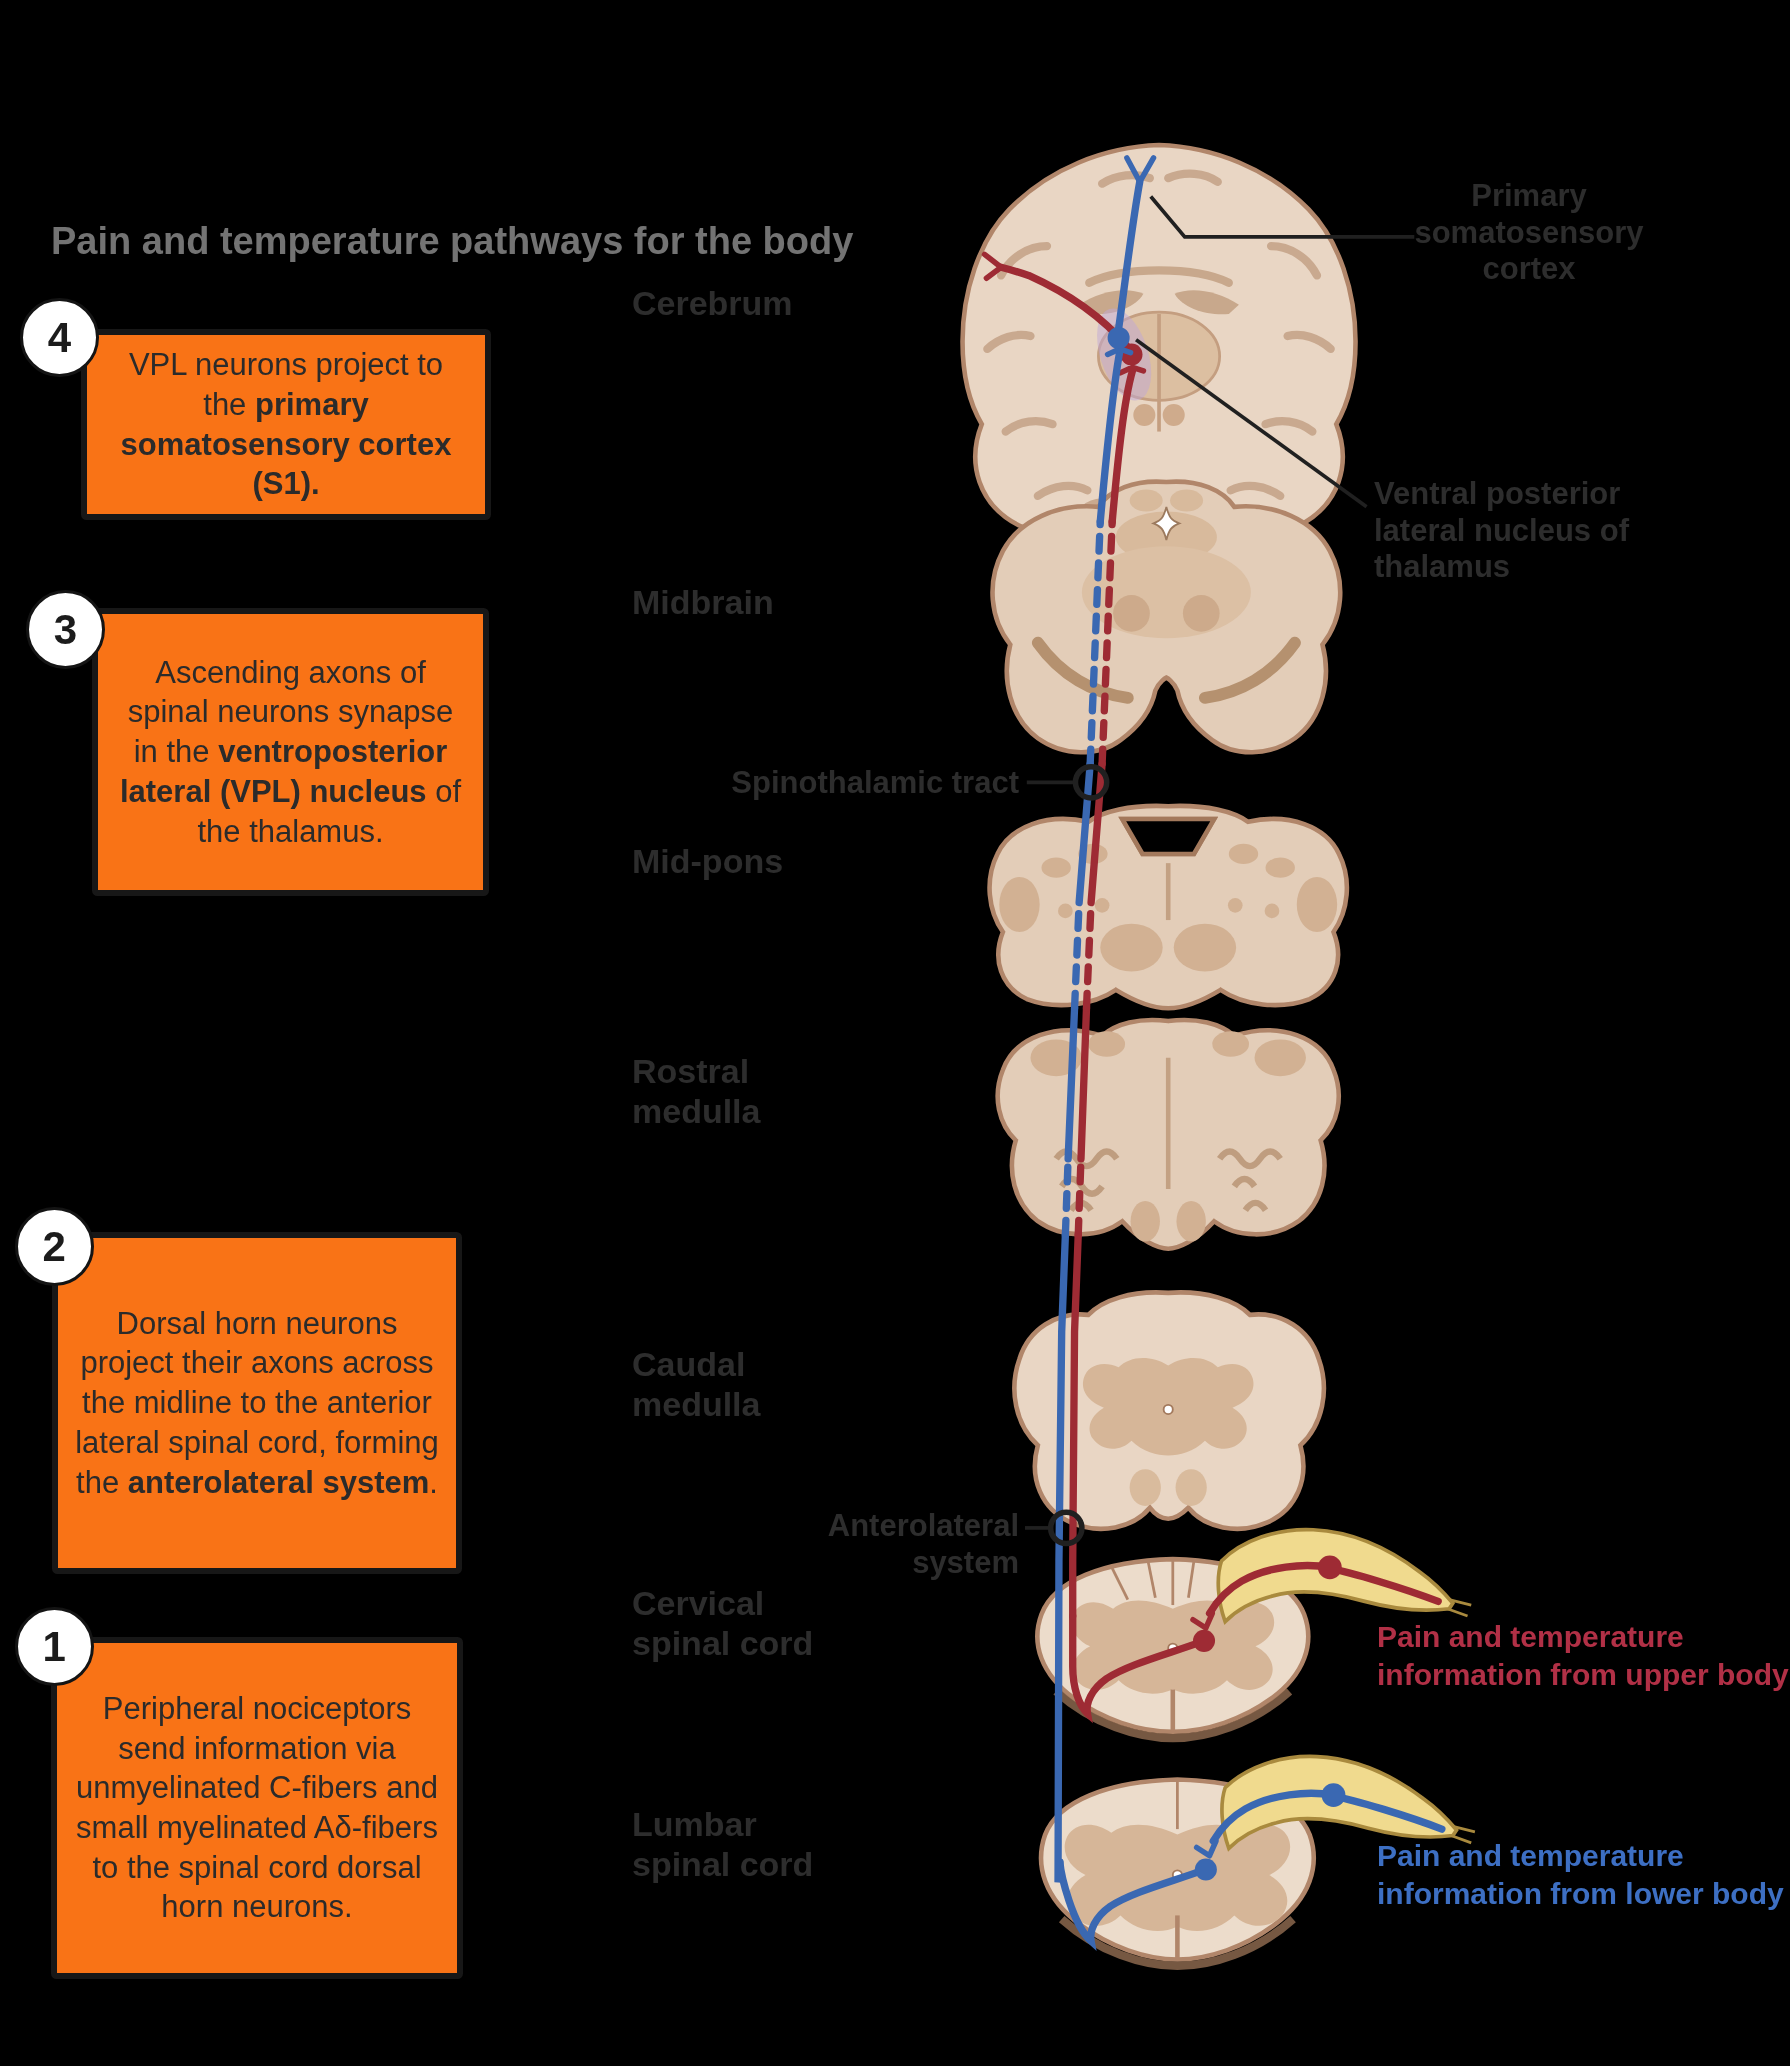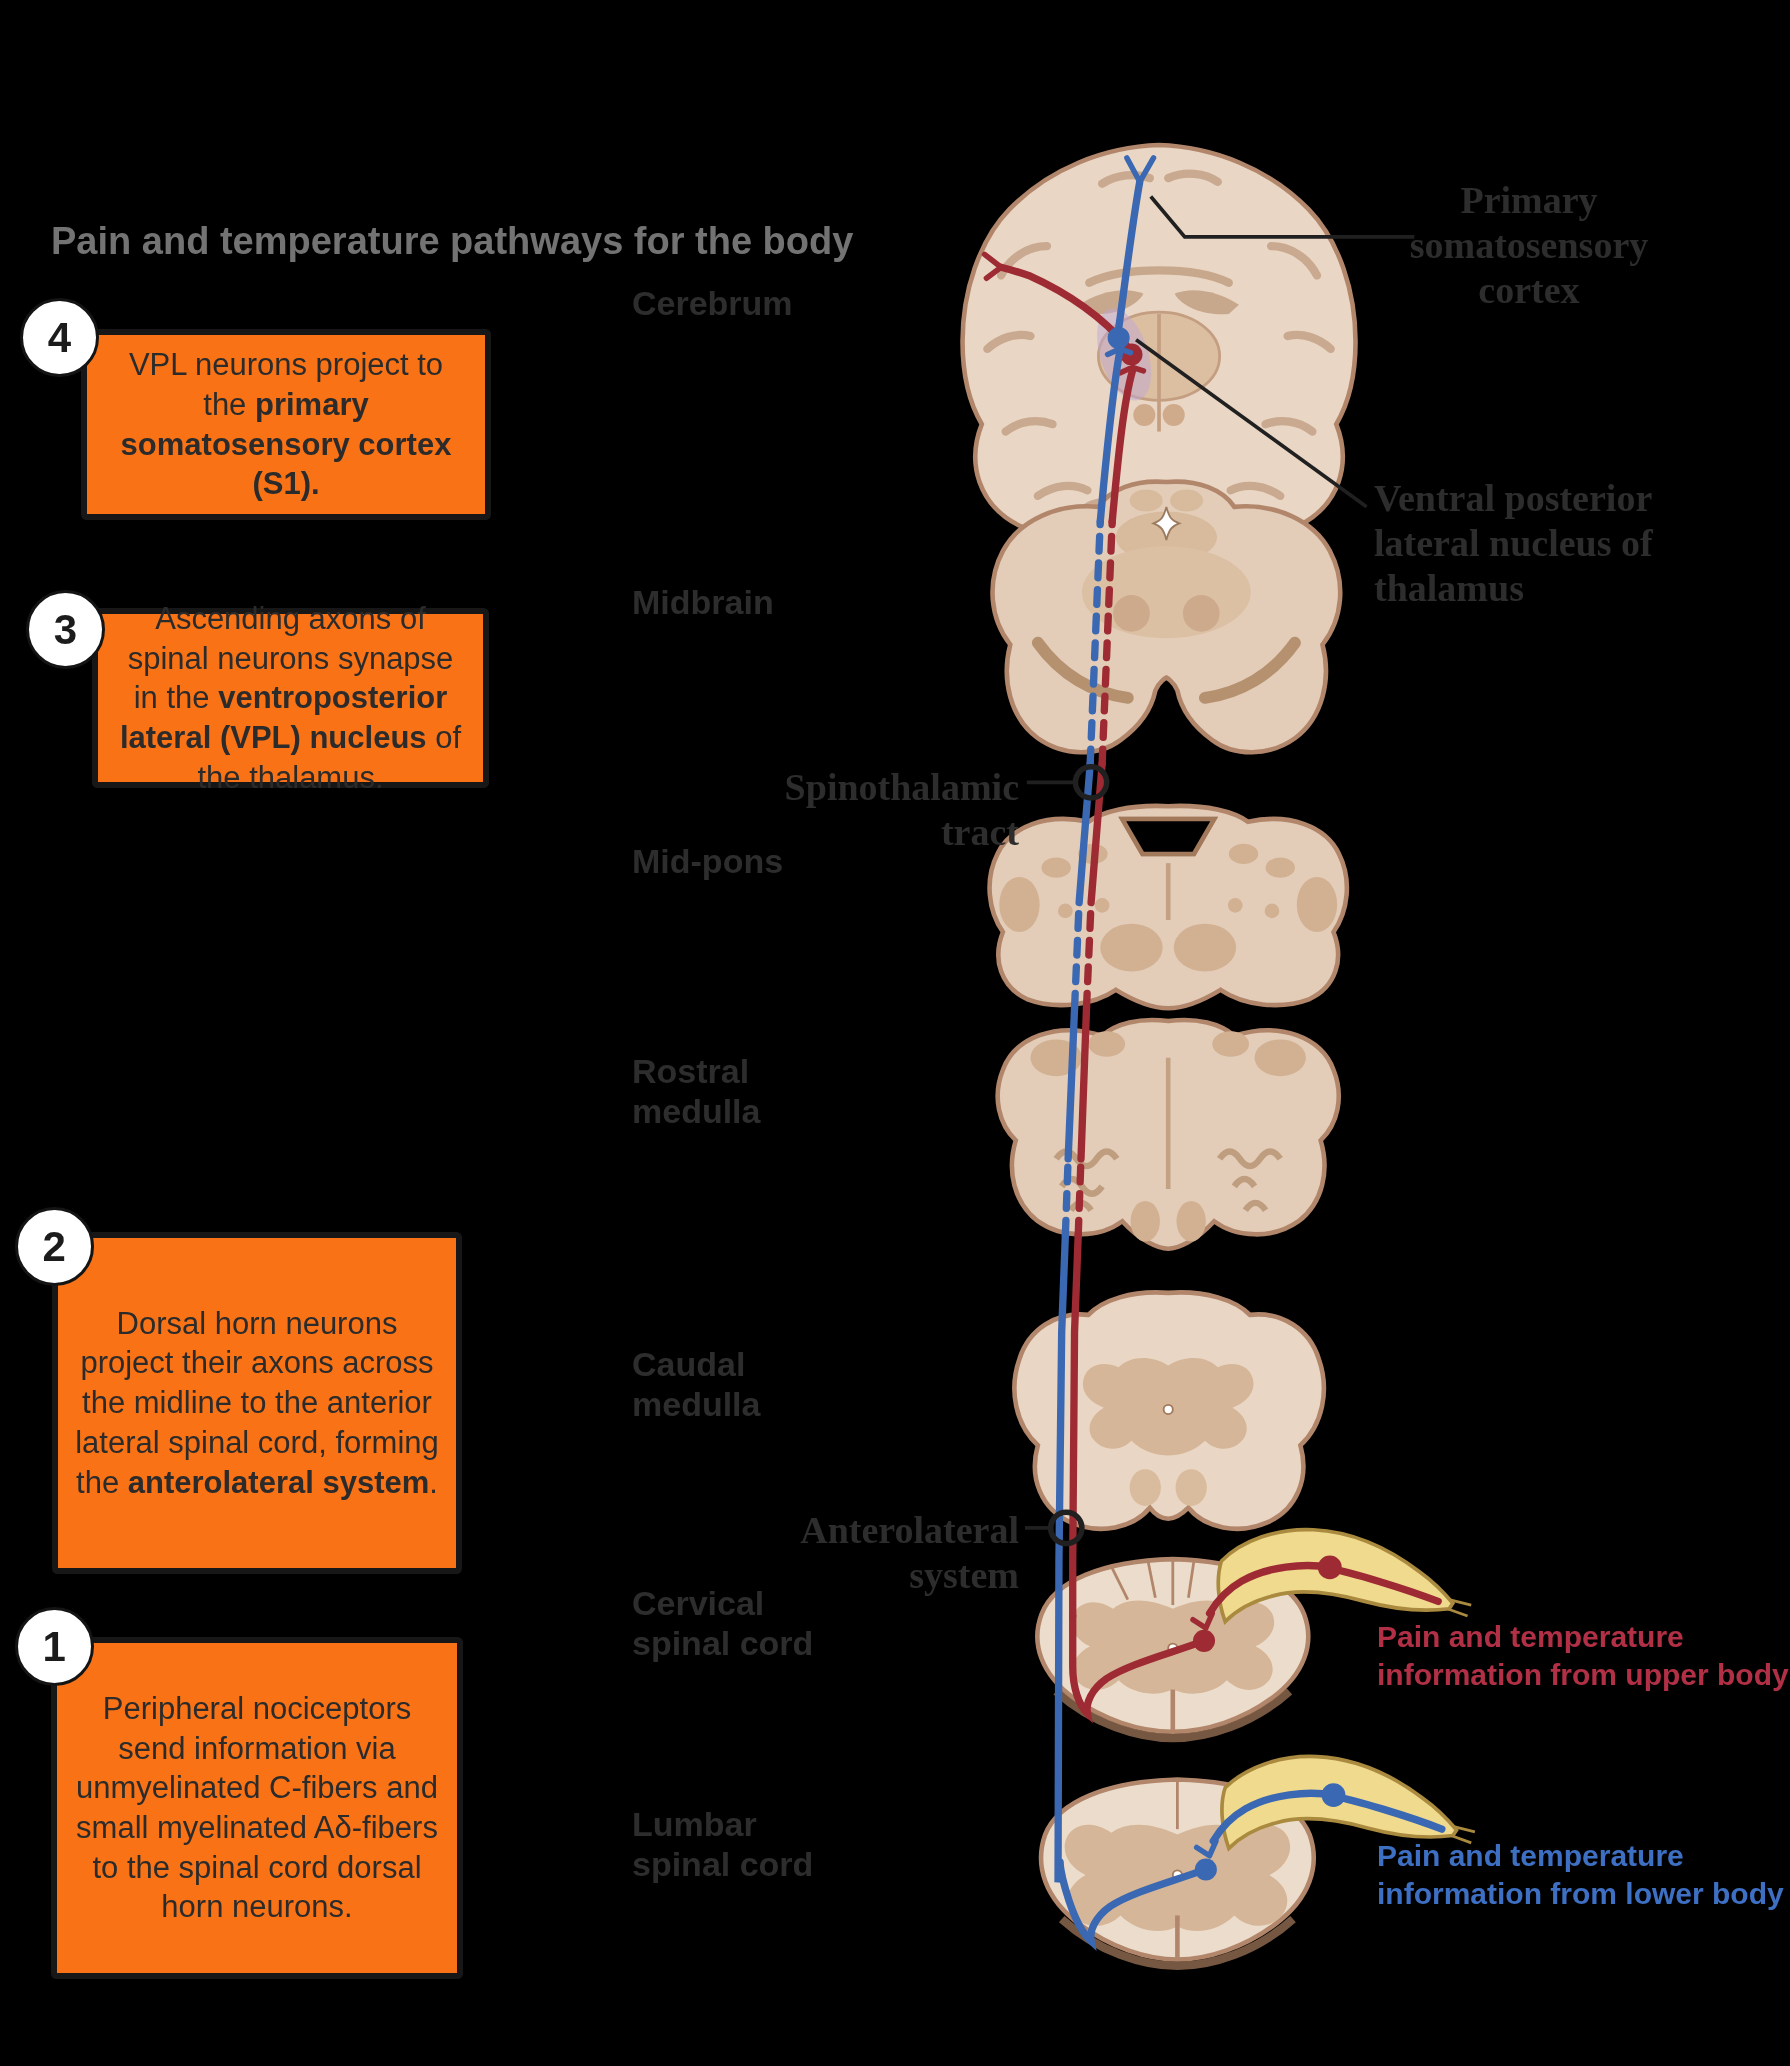--- a/index.html
+++ b/index.html
@@ -2,21 +2,21 @@
 <html style="font-size:14.7px"><head>
 <meta charset="utf-8">
 <style>
   html,body{margin:0;padding:0;background:#000;}
   #canvas{position:relative;width:1791px;height:2066px;background:#000;overflow:hidden;
           font-family:"Liberation Sans","DejaVu Sans",sans-serif;}
   #art{position:absolute;left:0;top:0;}
   .lbl{position:absolute;color:#2d2d2d;font-weight:600;line-height:1.18;}
   .title{position:absolute;left:51px;top:220px;font-size:38px;font-weight:700;color:#737373;}
   .seclbl{font-size:34px;}
-  .ann{font-size:38px;font-family:Liberation Serif, serif;}
+  .ann{font-size:31px;}
   .ann-red{position:absolute;font-size:30px;font-weight:700;color:#b13046;line-height:1.25;}
   .ann-blue{position:absolute;font-size:30px;font-weight:700;color:#3d6fc3;line-height:1.25;}
   .stepbox{position:absolute;background:#f97316;border:6.4px solid #171717;border-radius:5.5px;
            color:#2b2b2b;font-size:31px;line-height:1.28;text-align:center;
            display:flex;align-items:center;justify-content:center;padding:13px 16.5px;box-sizing:border-box;}
   .stepbox b{font-weight:700;}
   .stepnum{position:absolute;width:73px;height:73px;border-radius:50%;background:#ffffff;
            border:3.7px solid #141414;color:#1c1c1c;font-size:42px;font-weight:700;
            display:flex;align-items:center;justify-content:center;z-index:5;}
   
@@ -29,21 +29,21 @@
   #lbl-lumbar{left:632px;top:1804px;width:216px;}
   
   #lbl-cortex{left:1396px;top:178px;width:266px;text-align:center;}
   #lbl-vpl{left:1374px;top:476px;width:285px;text-align:left;}
   #lbl-spino{left:707px;top:765px;width:312px;text-align:right;}
   #lbl-antero{left:760px;top:1508px;width:259px;text-align:right;}
   #lbl-upper{left:1377px;top:1618px;width:432px;}
   #lbl-lower{left:1377px;top:1837px;width:432px;}
   
   #box4{left:81px;top:329px;width:410px;height:191px;}
-  #box3{left:92px;top:608px;width:397px;height:180px;}
+  #box3{left:92px;top:608px;width:397px;height:288px;}
   #box2{left:52px;top:1232px;width:410px;height:342px;}
   #box1{left:51px;top:1637px;width:412px;height:342px;}
   #num4{left:20px;top:298px;}
   #num3{left:26px;top:590px;}
   #num2{left:14.7px;top:1207px;}
   #num1{left:14.7px;top:1607px;}
 </style>
 </head>
 <body>
 

